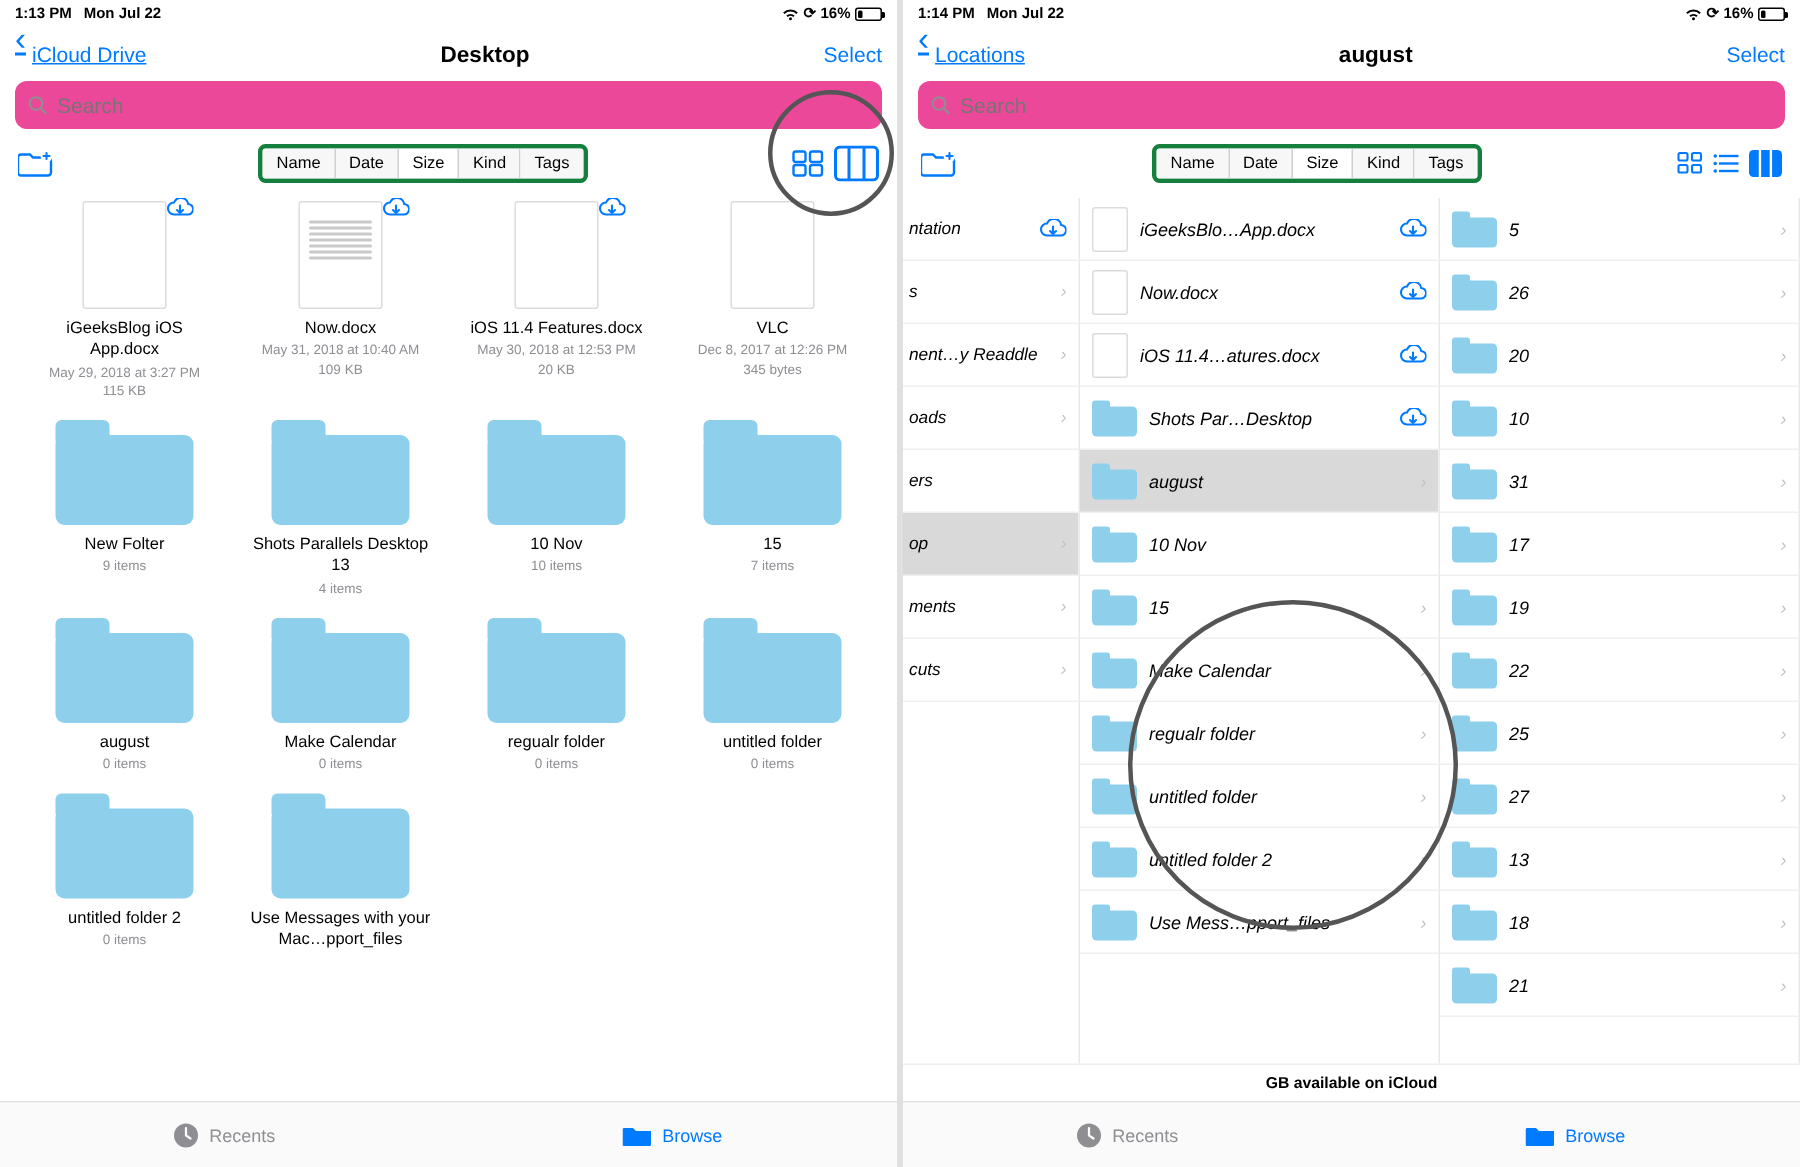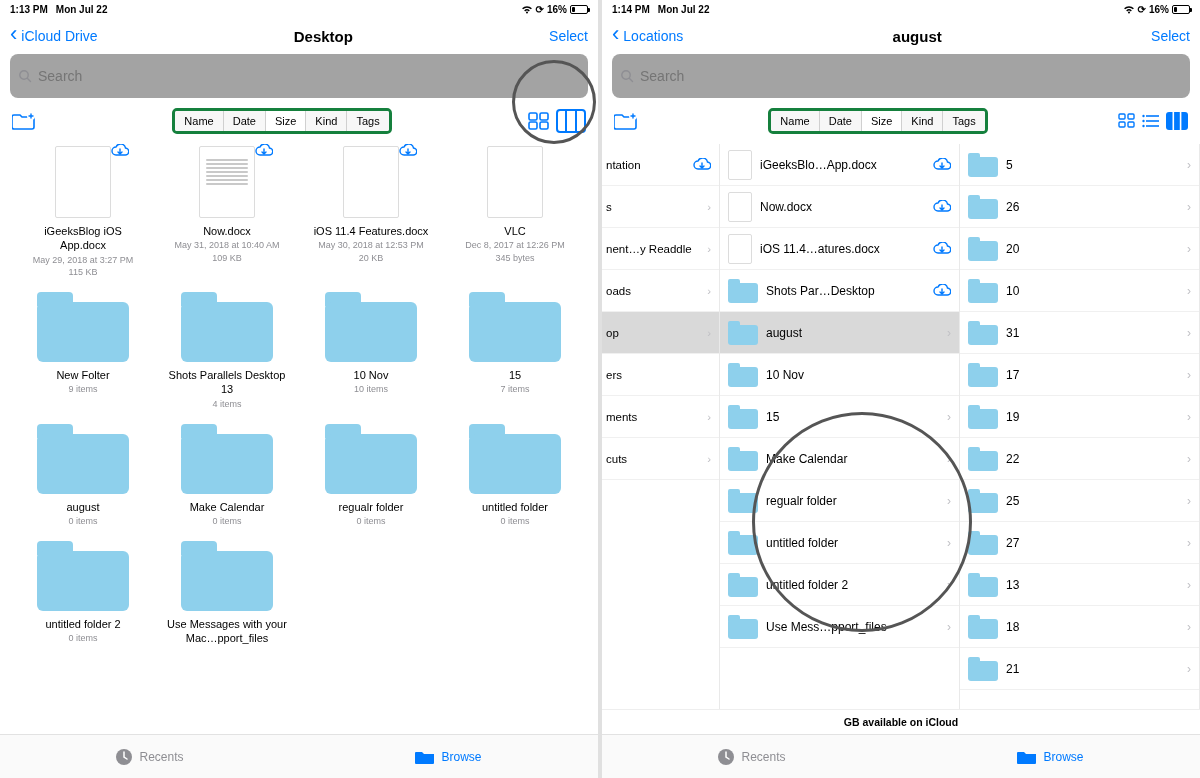--- a/index.html
+++ b/index.html
@@ -7,25 +7,25 @@
 
 .panel { background: #fff; display: flex; flex-direction: column; position: relative; overflow: hidden; }
 .panel-left { width: 598px; }
 .panel-right { width: 598px; }
 
 .status-bar { height: 18px; display: flex; align-items: center; justify-content: space-between; padding: 0 10px; font-size: 10px; color: #000; font-weight: 600; }
 .status-left { display:flex; gap:8px; }
 .status-right { display:flex; align-items:center; gap:3px; }
 
 .nav-bar { height: 36px; display: flex; align-items: center; justify-content: space-between; padding: 0 10px; }
-.nav-back { color: #007aff; font-size: 14px; display: flex; align-items: center; gap: 2px; cursor: pointer; }
+.nav-back { color: #007aff; font-size: 14px; display: flex; gap: 2px; cursor: pointer; text-decoration: underline; }
 .nav-title { font-weight: 600; font-size: 15px; color: #000; }
 .nav-select { color: #007aff; font-size: 14px; }
 
-.search-bar { margin: 0 10px 6px; background: #a3a3a3; border-radius: 8px; height: 44px; display: flex; align-items: center; padding: 0 8px; gap: 6px; }
+.search-bar { margin: 0 10px 6px; background: #ec4899; border-radius: 8px; height: 32px; display: flex; align-items: center; padding: 0 8px; gap: 6px; }
 .search-bar .mag { color: #8e8e93; }
 .search-bar input { border: none; outline: none; background: transparent; font-size: 14px; color: #333; flex: 1; }
 
 .toolbar { display: flex; align-items: center; justify-content: space-between; padding: 4px 12px 10px; }
 .toolbar .newfolder { color: #007aff; }
 .seg { display: flex; border: 3px solid #15803d; border-radius: 5px; overflow: hidden; font-size: 11px; }
 .seg div { padding: 4px 9px; border-right: 1px solid #d0d0d0; color: #000; cursor: pointer; }
 .seg div:last-child { border-right: none; }
 .seg div.active { background: #fff; font-weight: 500; }
 .seg div:not(.active) { background: #f7f7f7; }
@@ -50,21 +50,21 @@
 .tab-bar { height: 44px; border-top: 1px solid #e2e2e2; display: flex; background:#fafafa; }
 .tab { flex: 1; display: flex; align-items: center; justify-content: center; gap: 6px; font-size: 12px; color: #8e8e93; }
 .tab.active { color: #007aff; }
 
 
 .cols { flex: 1; display: flex; overflow: hidden; position: relative; }
 .col { border-right: 1px solid #e9e9e9; overflow-y: hidden; }
 .col0 { width: 118px; }
 .col1 { flex: 1; min-width:0; }
 .col2 { flex: 1; min-width:0; }
-.row { display: flex; align-items: center; gap: 8px; height: 42px; padding: 0 8px 0 8px; border-bottom: 1px solid #f0f0f0; font-size: 12px; color:#000; position:relative; }
+.row { display: flex; align-items: center; gap: 8px; height: 42px; padding: 0 8px 0 8px; border-bottom: 1px solid #f0f0f0; font-size: 12px; color:#000; position:relative;font-style:italic; }
 .row .rtext { flex:1; overflow:hidden; white-space:nowrap; text-overflow:ellipsis; }
 .row .chev { color:#c0c0c5; }
 .row.sel { background:#d9d9d9; }
 .row .docmini { width:24px; height:30px; border:1px solid #dcdcdc; border-radius:2px; background:#fff; flex-shrink:0; }
 
 .col0 .row { justify-content:flex-end; padding-left:4px; font-size:11.5px; }
 .col0 .row .rtext { text-align:left; overflow:hidden; white-space:nowrap; text-overflow:ellipsis; }
 
 .storage { position:absolute; bottom:0; left:0; right:0; padding:6px 8px; font-size:10.5px; color:#000; font-weight:600; background:#fff; text-align:center; border-top:1px solid #eee;}
 
@@ -442,26 +442,26 @@
           <span class="chev">›</span>
         </div>
         <div class="row">
           <span class="rtext">nent…y Readdle</span>
           <span class="chev">›</span>
         </div>
         <div class="row">
           <span class="rtext">oads</span>
           <span class="chev">›</span>
         </div>
+        <div class="row">
+          <span class="rtext">ers</span>
+        </div>
         <div class="row sel">
           <span class="rtext">op</span>
           <span class="chev">›</span>
-        </div>
-        <div class="row">
-          <span class="rtext">ers</span>
         </div>
         <div class="row">
           <span class="rtext">ments</span>
           <span class="chev">›</span>
         </div>
         <div class="row">
           <span class="rtext">cuts</span>
           <span class="chev">›</span>
         </div>
         <div class="storage">GB available on iCloud</div>

